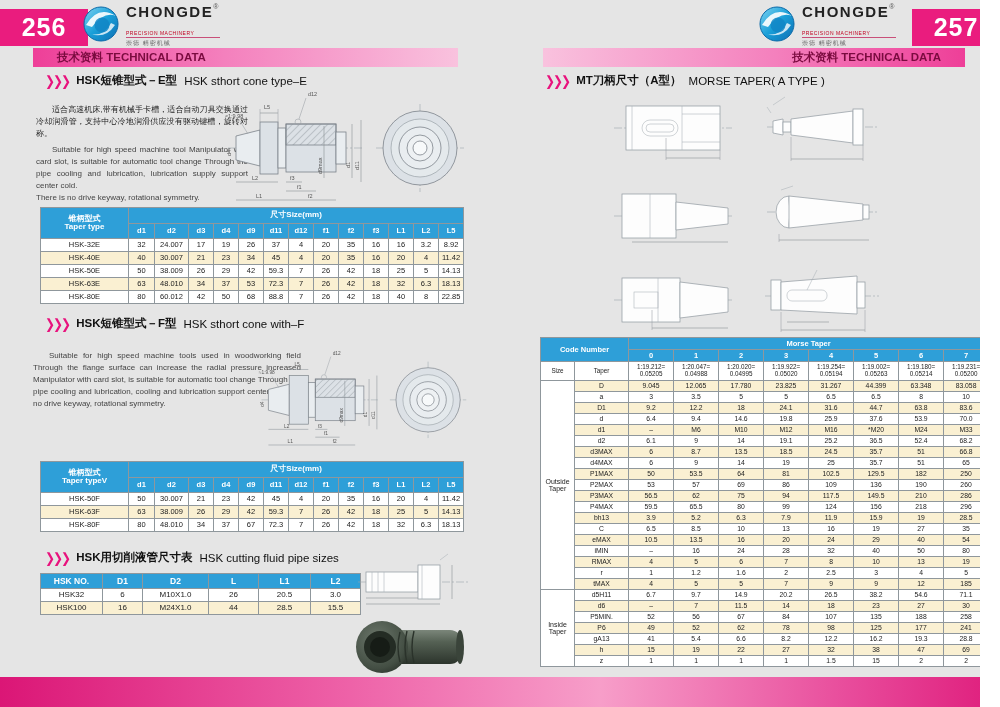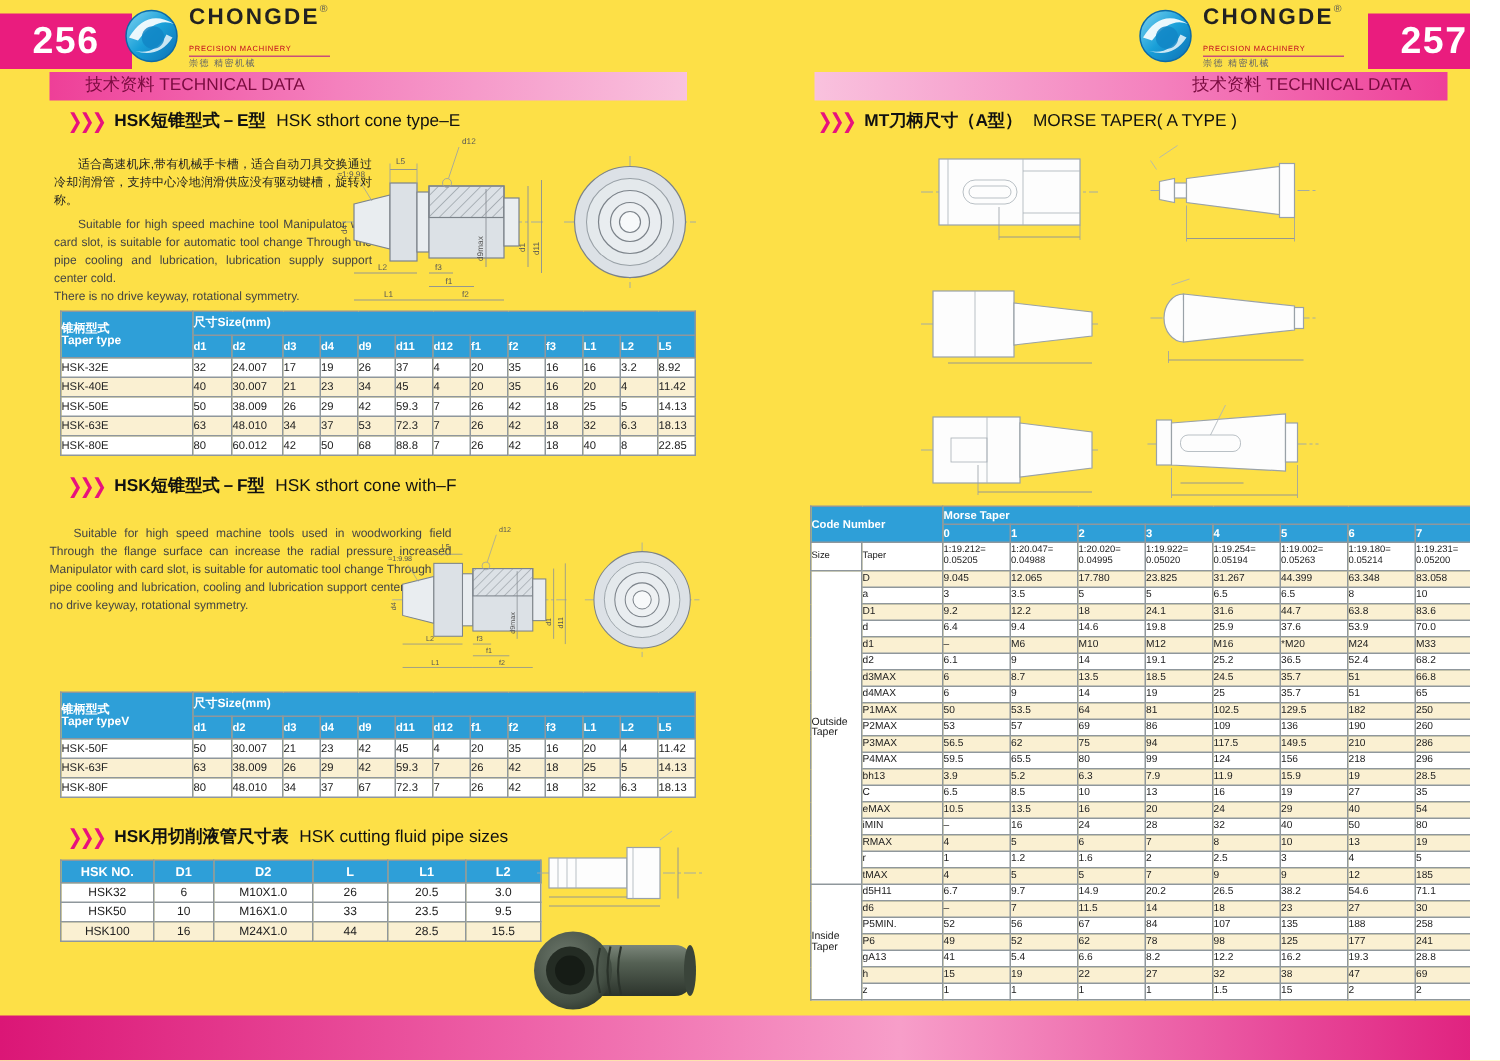--- a/index.html
+++ b/index.html
@@ -1,65 +1,65 @@
 <!DOCTYPE html>
 <html><head>
 <meta charset="utf-8">
 <style>
   *{margin:0;padding:0;box-sizing:border-box}
   html,body{background:#fff}
-  #app{position:relative;width:980px;height:707px;background:#fde047;overflow:hidden;
+  #app{position:relative;width:980px;height:707px;background:#e5e5e5;overflow:hidden;
        font-family:"Liberation Sans","DejaVu Sans",sans-serif;color:#222}
   .abs{position:absolute}
 
   
   .pageno{width:88px;height:37px;background:#ea1c7e;color:#fff;font-size:25px;font-weight:bold;
           display:flex;align-items:center;justify-content:center;letter-spacing:1px}
 
   
   .logo{display:flex;align-items:flex-start;gap:4px}
   .logo-text .brand{font-size:15px;font-weight:bold;color:#222;letter-spacing:1.5px;line-height:15px}
   .logo-text .sub{font-size:5px;color:#c00020;letter-spacing:.5px;border-bottom:1px solid #c94f79;
                   display:inline-block;padding-right:26px;line-height:7px}
   .logo-text .cn{font-size:6px;color:#666;letter-spacing:1px;line-height:9px}
   .reg{font-size:7px;color:#555;vertical-align:top}
 
   
-  .banner{height:19px;line-height:19px;font-size:11.5px;font-weight:normal;color:#7a0b3f}
+  .banner{height:19px;line-height:19px;font-size:11.5px;font-weight:bold;color:#7a0b3f}
   .banner-l{background:linear-gradient(90deg,#ee3f98 0%,#f480bd 45%,#f9c2de 100%);padding-left:24px}
   .banner-r{background:linear-gradient(90deg,#f9c2de 0%,#f480bd 55%,#ee3f98 100%);text-align:right;padding-right:24px}
 
   
   .sec-title{display:flex;align-items:center;gap:7px;font-size:11.5px;color:#111;white-space:nowrap}
   .chev{color:#e8127d;font-weight:bold;font-size:12px;letter-spacing:-2px;transform:scaleY(1.15)}
   .sec-title .cn{font-weight:bold}
 
   
   .desc{font-size:8px;line-height:1.5;color:#333;text-align:justify}
   .desc p.cnp{text-indent:2em;margin-bottom:4px;font-weight:normal;color:#222}
   .desc p.enp{text-indent:2em;color:#444}
   .desc p.enp2{color:#444}
 
   
   table{border-collapse:collapse;table-layout:fixed}
-  .dim-table{width:423px;font-size:7.5px;text-align:left}
+  .dim-table{width:423px;font-size:7.5px;text-align:center}
   .dim-table th,.dim-table td{border:1px solid #8f979c;padding:0;line-height:1.05}
   .dim-table thead th{background:#2e9fd8;color:#fff;font-weight:bold;height:15px;font-size:7.5px}
   .dim-table thead tr.toprow th{height:16px;font-size:8px}
   .dim-table tbody td{height:13px;background:#fff;color:#222}
   .dim-table tbody tr.alt td{background:#faf0d2}
   .dim-table .rowhead{font-size:7.5px}
 
   .pipe-table{width:320px;font-size:8px;text-align:center}
   .pipe-table th,.pipe-table td{border:1px solid #8f979c;padding:0;line-height:1.05}
   .pipe-table thead th{background:#2e9fd8;color:#fff;height:15px;font-size:8.5px;font-weight:bold}
   .pipe-table tbody td{height:13px;background:#fff}
   .pipe-table tbody tr.alt td{background:#faf0d2}
 
-  .mt-table{width:448px;font-size:6.8px;text-align:left}
+  .mt-table{width:448px;font-size:6.8px;text-align:center}
   .mt-table th,.mt-table td{border:1px solid #8f979c;padding:0;line-height:1.05}
   .mt-table thead th{background:#2e9fd8;color:#fff;font-weight:bold;height:12px;font-size:7.5px}
   .mt-table tbody td{height:11px;background:#fff;color:#222}
   .mt-table tbody tr.alt td{background:#faf0d2}
   .mt-table tbody tr.taper-row td{height:19px;font-size:6.3px}
   .mt-table td.group{background:#fff !important;font-size:7px}
 
   
   .footer{left:0;top:677px;width:1000px;height:30px;
           background:linear-gradient(90deg,#db1676 0%,#ee62a8 35%,#f79ec9 60%,#e84b9b 85%,#df1d7c 100%)}
@@ -442,28 +442,20 @@
       </thead>
     <tbody id="table-pipe-body">
         <tr>
           <td>HSK32</td>
           <td>6</td>
           <td>M10X1.0</td>
           <td>26</td>
           <td>20.5</td>
           <td>3.0</td>
         </tr>
-        <tr>
-          <td>HSK50</td>
-          <td>10</td>
-          <td>M16X1.0</td>
-          <td>33</td>
-          <td>23.5</td>
-          <td>9.5</td>
-        </tr>
         <tr class="alt">
           <td>HSK100</td>
           <td>16</td>
           <td>M24X1.0</td>
           <td>44</td>
           <td>28.5</td>
           <td>15.5</td>
         </tr>
       </tbody>
   </table>

